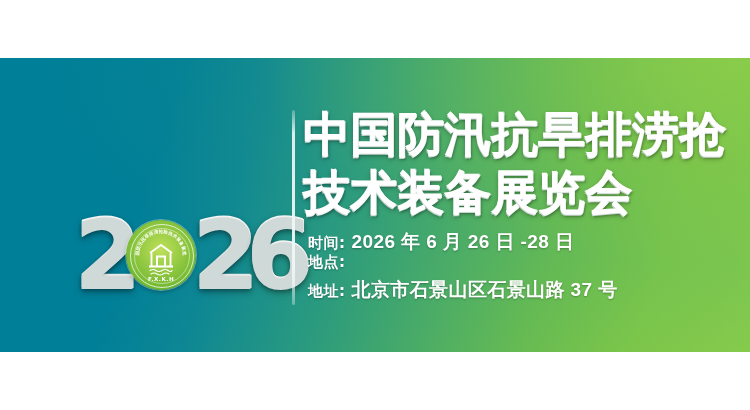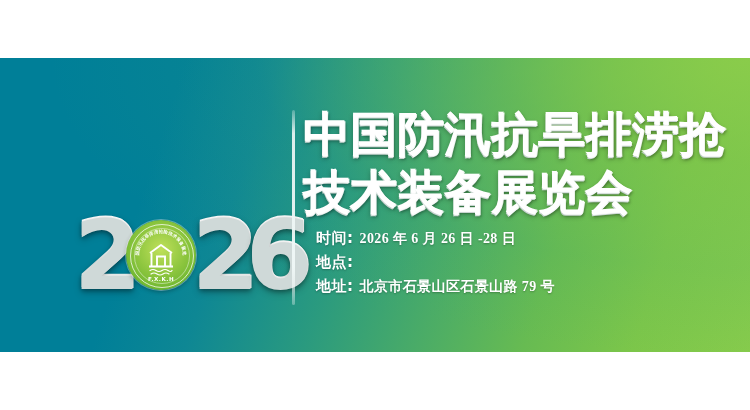--- a/index.html
+++ b/index.html
@@ -158,42 +158,42 @@
     text-shadow:
       1px 1px 0 rgba(255,255,255,0.9),
       0 2px 0 #c8d4d0,
       0 3px 5px rgba(0,0,0,0.30),
       2px 3px 2px rgba(0,0,0,0.18);
   }
 
   
   #details {
     position: absolute;
-    left: 316px;
+    left: 308px;
     top: 171px;
     text-align: right;
   }
   .detail-row {
     display: flex;
     align-items: baseline;
     height: 24px;
     white-space: nowrap;
   }
   .detail-label {
     font-family: "DejaVu Sans", "Liberation Sans", sans-serif;
     font-weight: 700;
     font-size: 15px;
     color: #ffffff;
     letter-spacing: 0.5px;
     text-shadow: 0 1px 2px rgba(0,0,0,0.28);
   }
   .detail-value {
-    font-family: Liberation Serif, serif;
-    font-weight: 700;
-    font-size: 14px;
+    font-family: Liberation Sans, sans-serif;
+    font-weight: 700;
+    font-size: 19px;
     color: #ffffff;
     letter-spacing: 0.4px;
     margin-left: 6px;
     text-shadow: 0 1px 2px rgba(0,0,0,0.28);
   }
 </style>
 </head>
 <body>
 
 <div id="stage">
@@ -244,18 +244,18 @@
     <div id="details">
       <div class="detail-row">
         <span class="detail-label">时间:</span>
         <span class="detail-value">2026 年 6 月 26 日 -28 日</span>
       </div>
       <div class="detail-row">
         <span class="detail-label">地点:</span>
       </div>
       <div class="detail-row">
         <span class="detail-label">地址:</span>
-        <span class="detail-value">北京市石景山区石景山路 79 号</span>
+        <span class="detail-value">北京市石景山区石景山路 37 号</span>
       </div>
     </div>
 
   </div>
 </div>
 
 </body></html>

